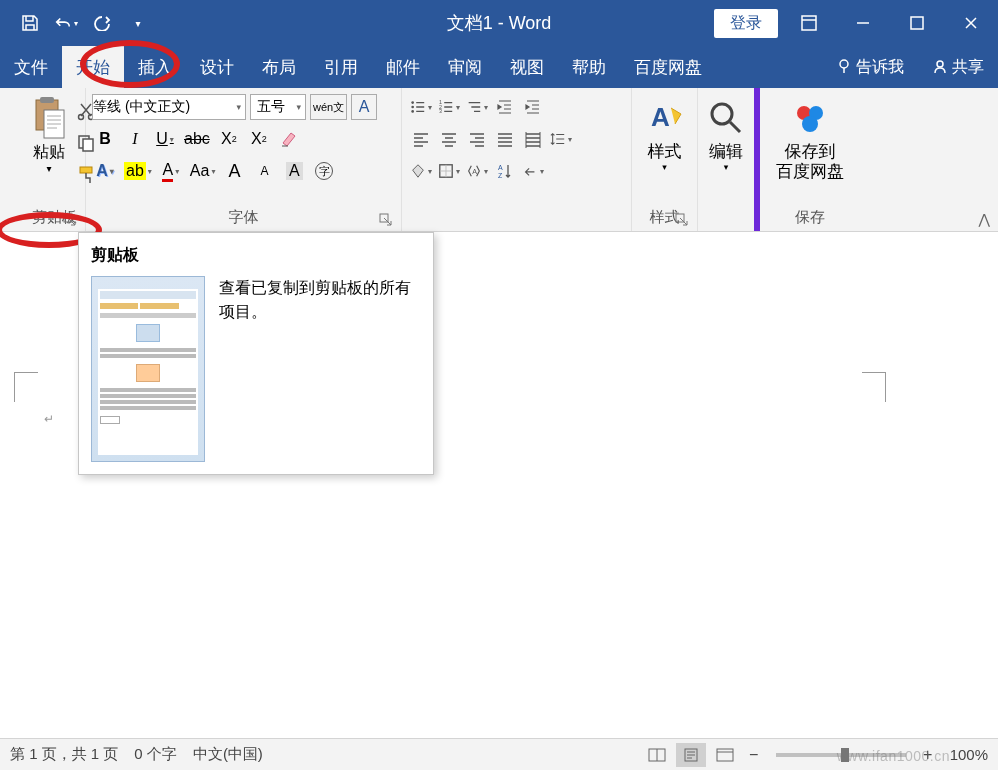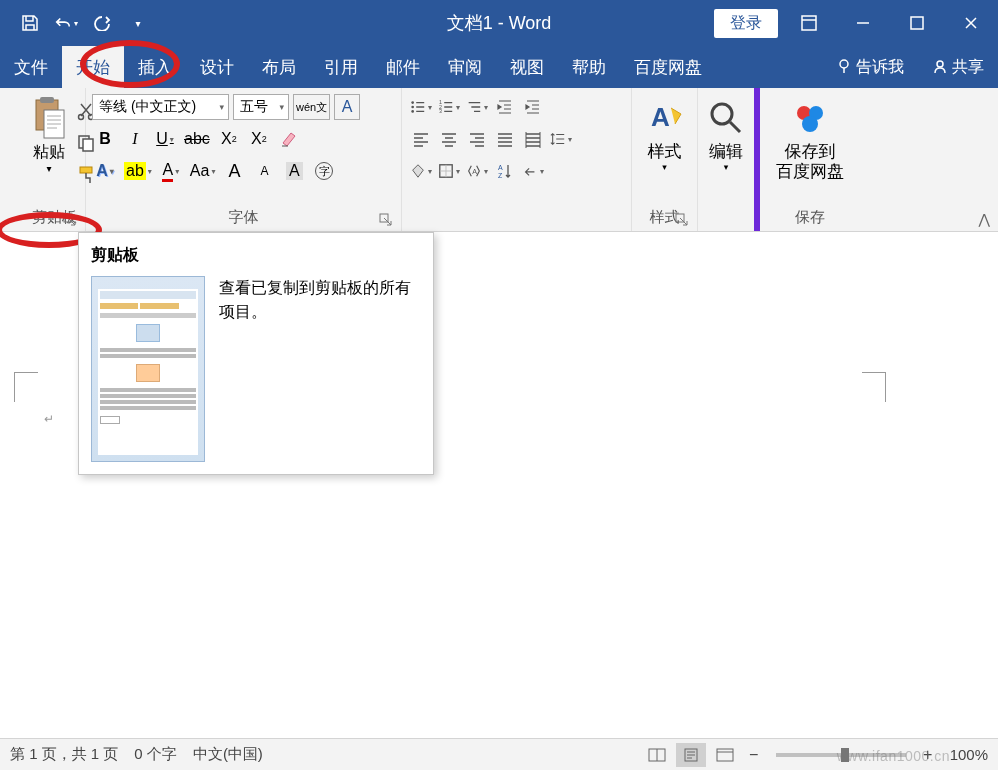--- a/index.html
+++ b/index.html
@@ -39,21 +39,21 @@
 .paste-label { font-size: 16px; margin-top: 2px; }
 .paste-drop { font-size: 10px; }
 .clip-side { display: flex; flex-direction: column; gap: 6px; padding-top: 6px; }
 .clip-side-btn { width: 28px; height: 26px; cursor: pointer; display: flex; align-items: center; justify-content: center; }
 .highlight-circle2 { position: absolute; left: -4px; top: 124px; width: 106px; height: 36px; border: 6px solid #d82020; border-radius: 50%; pointer-events: none; z-index: 5; }
 
 
 .font-group { width: 316px; }
 .font-rows { display: flex; flex-direction: column; gap: 6px; width: 100%; padding-top: 2px; }
 .font-row { display: flex; align-items: center; gap: 4px; }
-.font-name-box { border: 1px solid #ababab; background: #fff; width: 137px; height: 26px; display: flex; align-items: center; padding: 0 6px; font-size: 14px; cursor: pointer; position: relative; }
+.font-name-box { border: 1px solid #ababab; background: #fff; width: 154px; height: 26px; display: flex; align-items: center; padding: 0 0; font-size: 14px; cursor: pointer; position: relative; }
 .font-size-box { border: 1px solid #ababab; background: #fff; width: 56px; height: 26px; display: flex; align-items: center; padding: 0 6px; font-size: 14px; cursor: pointer; position: relative; }
 .combo-arrow { position: absolute; right: 4px; font-size: 9px; color: #666; }
 .rb-btn { height: 26px; min-width: 26px; display: flex; align-items: center; justify-content: center; cursor: pointer; font-size: 16px; position: relative; padding: 0 2px; }
 .rb-btn.boxed { border: 1px solid #ababab; }
 .rb-btn .dd { font-size: 8px; color: #666; margin-left: 2px; }
 .wen-btn { line-height: 1; font-size: 11px; }
 
 
 .para-group { width: 230px; }
 .para-rows { display: flex; flex-direction: column; gap: 6px; padding-top: 2px; }

